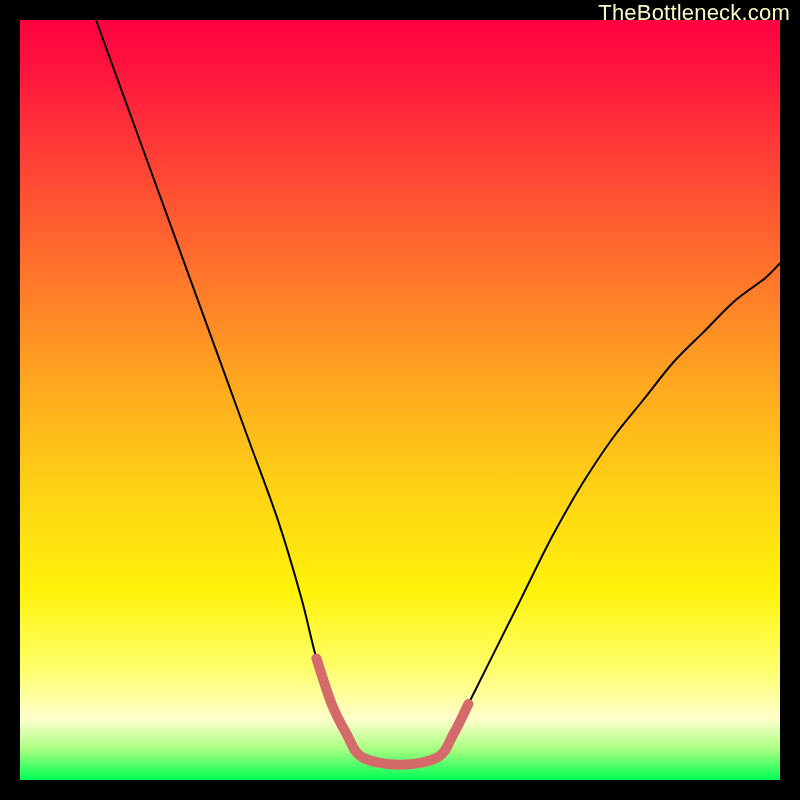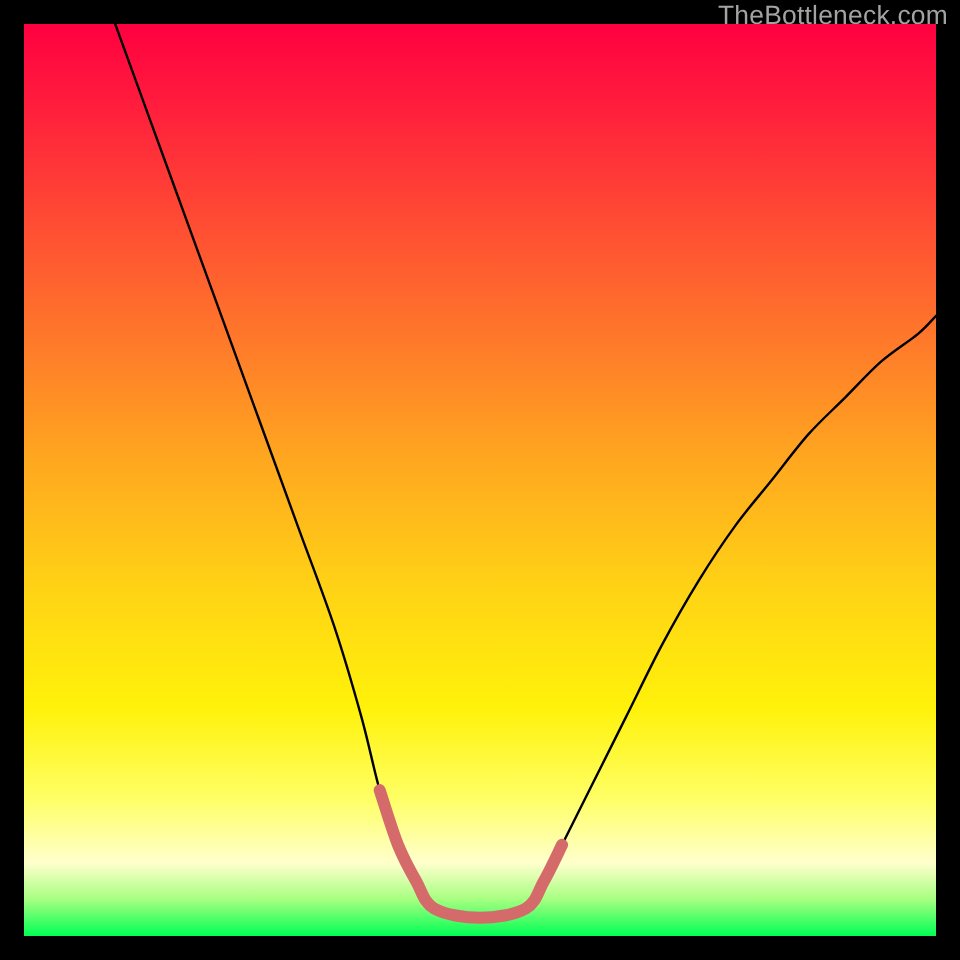--- a/index.html
+++ b/index.html
@@ -38,21 +38,21 @@
       #ffff66 85%,
       #ffffcc 92%,
       #a6ff80 96%,
       #00ff55 100%
     );
   }
   .watermark {
     position: absolute;
     top: 0px;
     right: 10px;
-    color: #a3a3a3;
+    color: #fef9c3;
     font-size: 22px;
     font-weight: 500;
     letter-spacing: 0.2px;
     user-select: none;
   }
   svg.curve {
     position: absolute;
     left: 0;
     top: 0;
     width: 760px;

